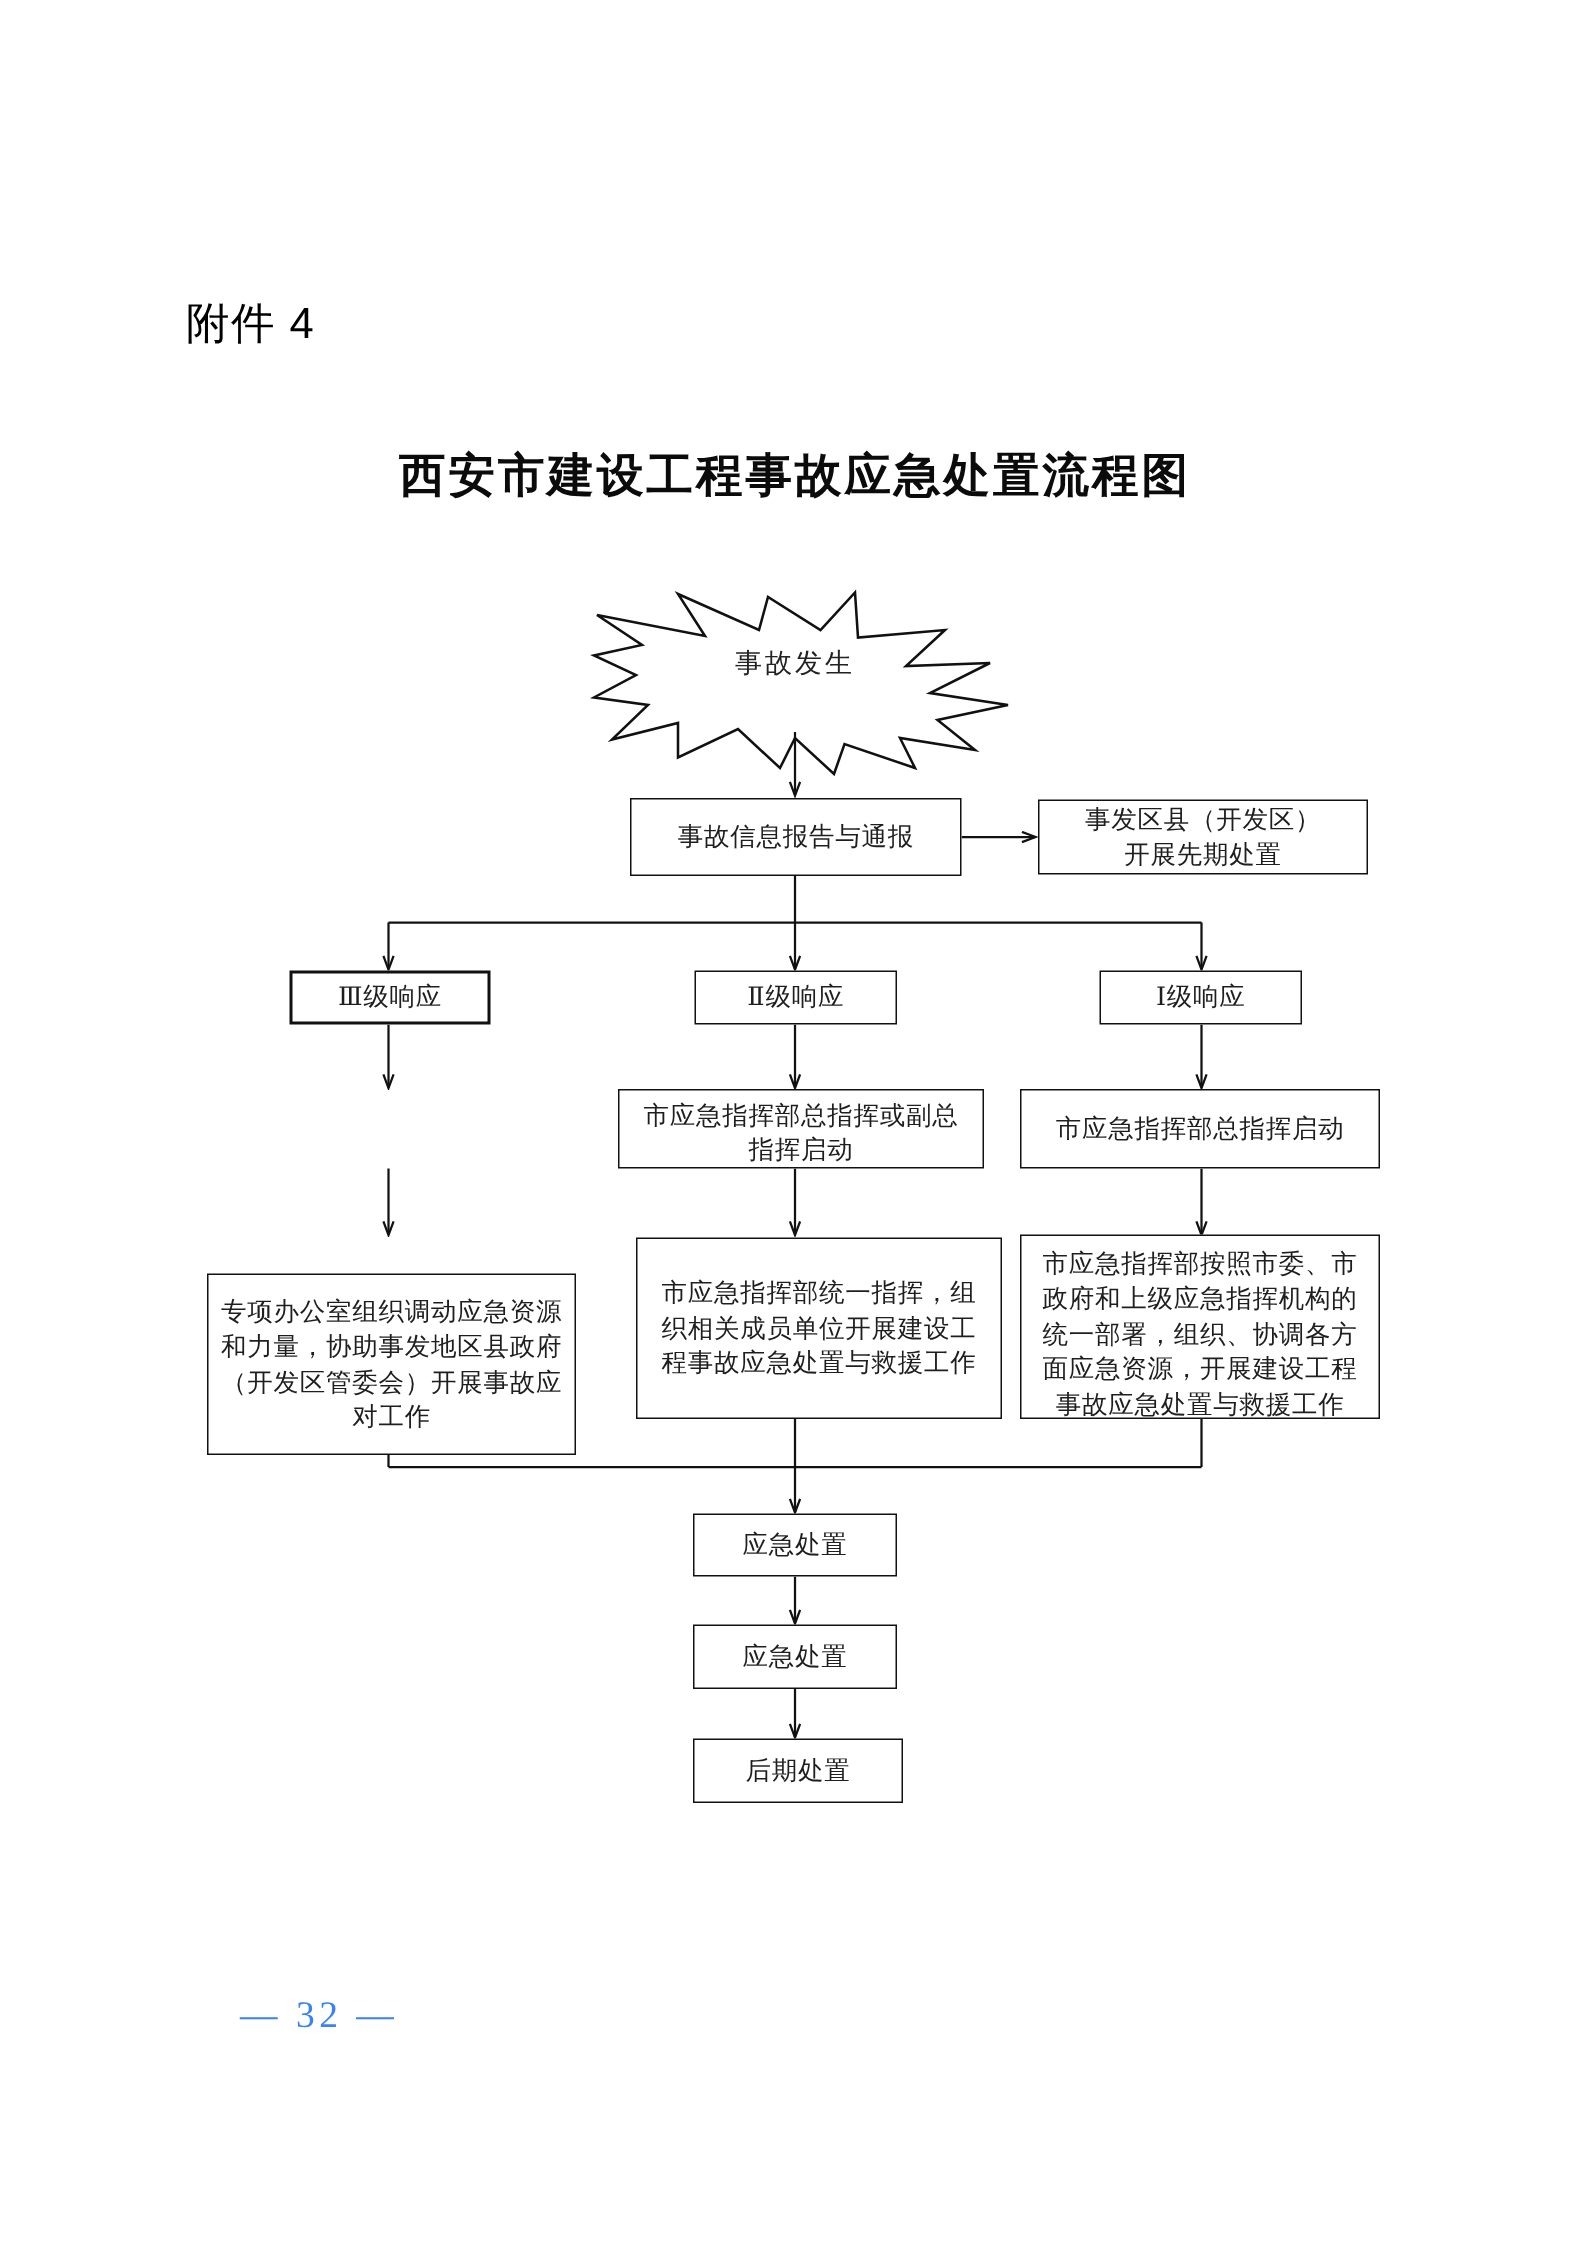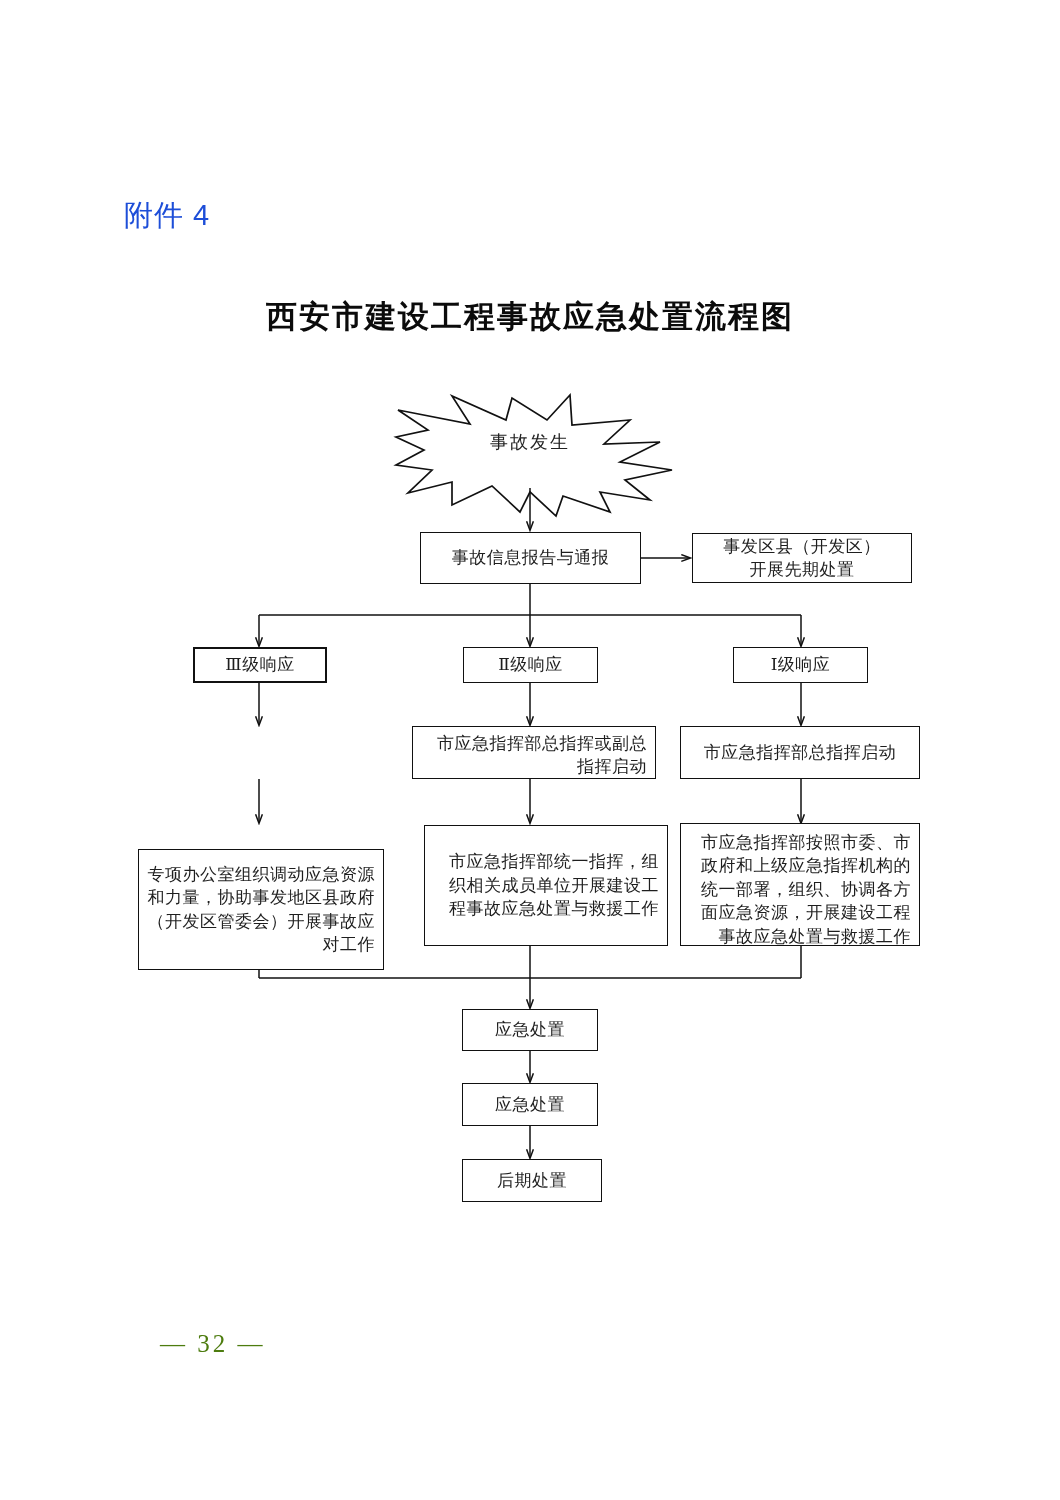--- a/index.html
+++ b/index.html
@@ -22,21 +22,21 @@
     height: 1500px;
   }
   .attach-label {
     position: absolute;
     left: 124px;
     top: 196px;
     font-size: 29px;
     letter-spacing: 1px;
     font-family: "Liberation Sans", "DejaVu Sans", sans-serif;
     font-weight: 400;
-    color: #1d4ed8;
+    color: #000000;
     white-space: nowrap;
   }
   .doc-title {
     position: absolute;
     left: 0;
     top: 296px;
     width: 1060px;
     text-align: center;
     font-size: 31px;
     font-weight: bold;
@@ -44,21 +44,21 @@
     color: #0b0b0b;
     font-family: "Liberation Serif", "DejaVu Serif", serif;
     white-space: nowrap;
   }
   .page-number {
     position: absolute;
     left: 160px;
     top: 1330px;
     font-size: 25px;
     letter-spacing: 3px;
-    color: #4d7c0f;
+    color: #3b82f6;
     font-family: "Liberation Serif", "DejaVu Serif", serif;
     white-space: nowrap;
   }
 
   
   #flow-svg {
     position: absolute;
     left: 0;
     top: 0;
     width: 1060px;
@@ -85,21 +85,21 @@
     display: block;
     width: 100%;
     line-height: 1.38;
     font-size: 17px;
     letter-spacing: 0.5px;
     padding: 0 8px;
     box-sizing: border-box;
     white-space: pre-line;
   }
   .node.center .txt { text-align: center; }
-  .node.left .txt { text-align: right; }
+  .node.left .txt { text-align: center; }
   .node.thick { border-width: 2.2px; }
 
   .burst-label {
     position: absolute;
     left: 430px;
     top: 430px;
     width: 200px;
     text-align: center;
     font-size: 18px;
     letter-spacing: 2px;

